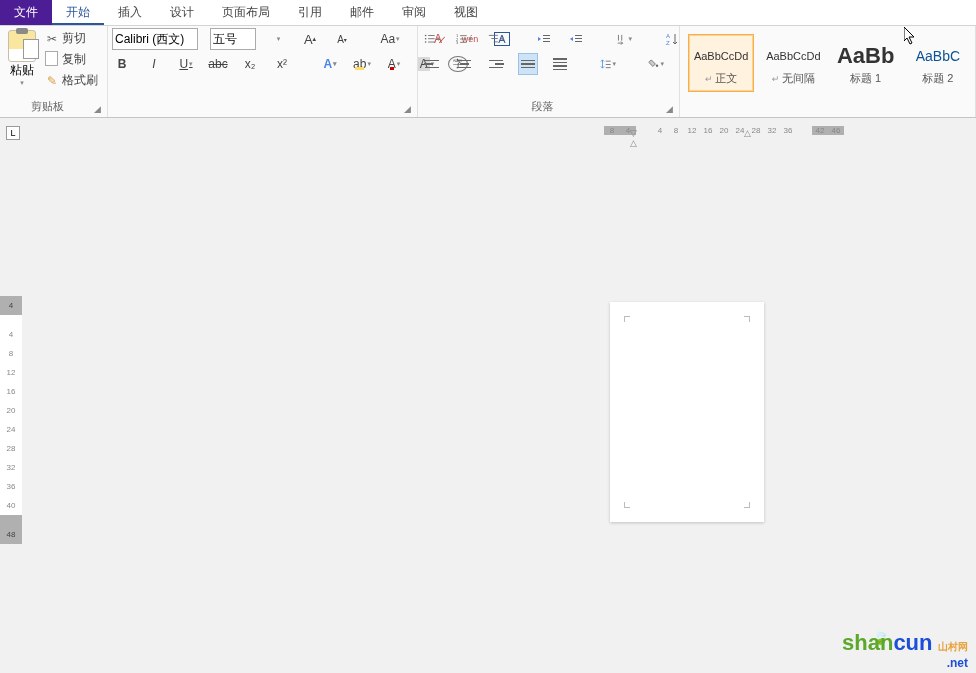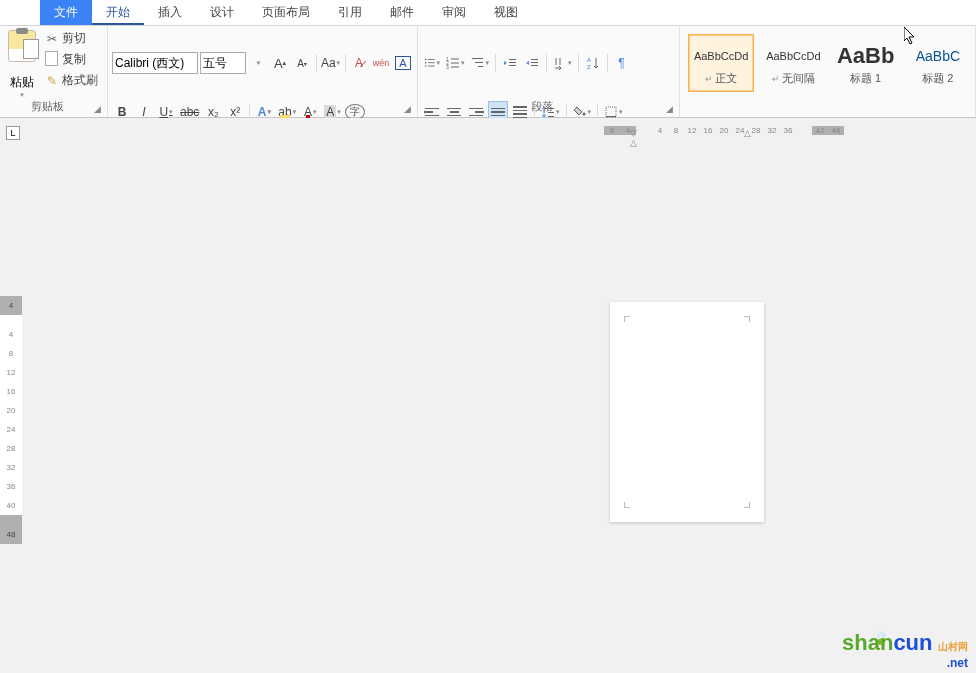--- a/index.html
+++ b/index.html
@@ -1,21 +1,21 @@
 <!DOCTYPE html>
 <html><head>
 <meta charset="utf-8">
 <style>
 * { margin: 0; padding: 0; box-sizing: border-box; font-family: "Microsoft YaHei", "Segoe UI", sans-serif; }
 body { width: 976px; height: 673px; background: #f1f1f1; overflow: hidden; position: relative; }
 
 
 .tabs { display: flex; background: #fff; height: 26px; border-bottom: 1px solid #d4d4d4; }
 .tab { padding: 4px 14px; font-size: 12px; color: #444; cursor: pointer; }
-.tab.file { background: #3b82f6; color: #fff; margin-left: 40px; }
+.tab.file { background: #4c1d95; color: #fff; }
 .tab.active { color: #2b579a; border-bottom: 2px solid #2b579a; }
 
 
 .ribbon { display: flex; background: #fafafa; height: 92px; border-bottom: 1px solid #c5c5c5; }
 .group { border-right: 1px solid #e1e1e1; padding: 2px 4px 0 4px; display: flex; flex-direction: column; position: relative; }
 .group-label { font-size: 11px; color: #666; text-align: center; padding: 2px 0 3px 0; position: absolute; bottom: 0; left: 0; right: 12px; }
 .dialog-launcher { position: absolute; bottom: 3px; right: 3px; width: 10px; height: 10px; font-size: 9px; color: #888; cursor: pointer; }
 
 
 .clipboard { width: 108px; }
@@ -27,21 +27,21 @@
 .small-btns { display: flex; flex-direction: column; gap: 0; }
 .small-btn { display: flex; align-items: center; gap: 3px; padding: 2px 3px; font-size: 12px; color: #444; cursor: pointer; }
 .mini-icon { width: 14px; height: 14px; display: inline-flex; align-items: center; justify-content: center; font-size: 12px; }
 .cut-icon { color: #555; }
 .copy-icon { background: #e8e8e8; border: 1px solid #aaa; width: 11px; height: 13px; position: relative; }
 .copy-icon::after { content: ""; position: absolute; top: -3px; left: -3px; width: 11px; height: 13px; background: #fff; border: 1px solid #aaa; }
 .brush-icon { color: #d49a3a; }
 
 
 .font-group { width: 310px; }
-.font-row { display: flex; gap: 2px; align-items: center; margin-bottom: 3px; height: 22px; margin-top: 24px; }
+.font-row { display: flex; gap: 12px; align-items: center; margin-bottom: 3px; height: 22px; }
 .font-select { border: 1px solid #ababab; background: #fff; font-size: 12px; padding: 1px 2px; height: 22px; }
 .font-name { width: 86px; }
 .font-size { width: 46px; }
 .tiny-btn { min-width: 20px; height: 22px; display: inline-flex; align-items: center; justify-content: center; font-size: 12px; color: #444; cursor: pointer; padding: 0 2px; }
 .tiny-btn.dd::after { content: "▾"; font-size: 7px; margin-left: 1px; color: #888; }
 .sep { width: 1px; height: 18px; background: #ddd; margin: 0 2px; }
 .grow-a { font-size: 13px; } .shrink-a { font-size: 10px; }
 .boxed { border: 1px solid #2b579a; color: #2b579a; padding: 0 3px; font-size: 11px; }
 .bold { font-weight: bold; } .italic { font-style: italic; } .underline { text-decoration: underline; } .strike { text-decoration: line-through; }
 .color-btn { position: relative; }
@@ -106,21 +106,21 @@
   <div class="tab">审阅</div>
   <div class="tab">视图</div>
 </div>
 
 <div class="ribbon">
 
   <div class="group clipboard">
     <div class="clipboard-content">
       <div class="paste-big">
         <div class="paste-icon"></div>
-        <div style="font-size:12px;margin-top:12px">粘贴</div>
+        <div style="font-size:12px;margin-top:0">粘贴</div>
         <div style="font-size:7px;color:#888">▾</div>
       </div>
       <div class="small-btns">
         <div class="small-btn">
           <span class="mini-icon cut-icon">✂</span>
           <span>剪切</span>
         </div>
         <div class="small-btn">
           <span class="mini-icon">
               <span class="copy-icon"></span>

